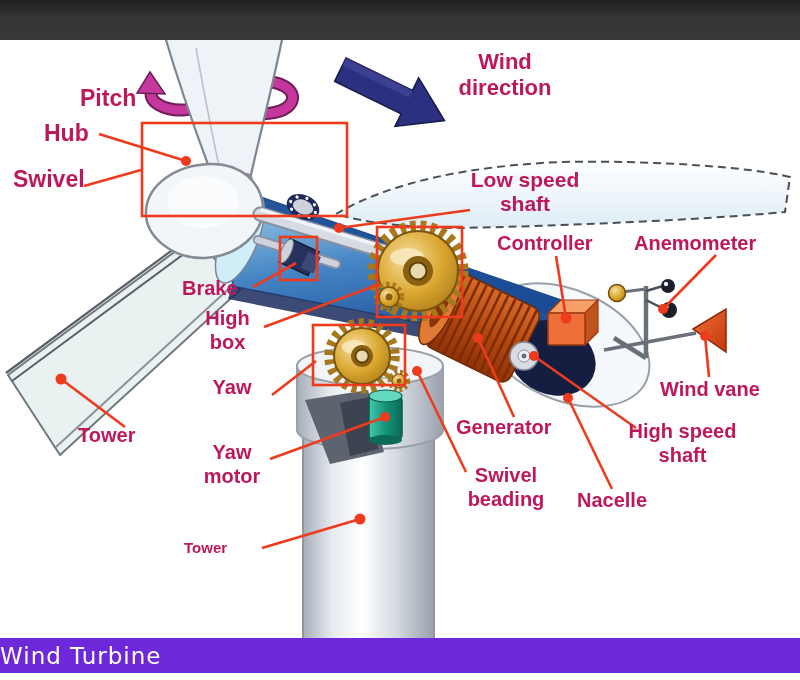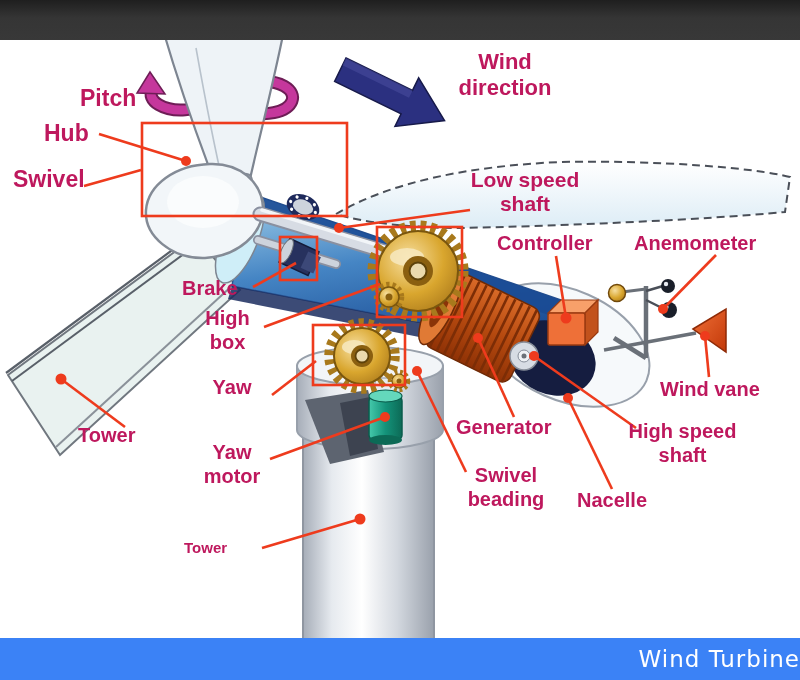--- a/index.html
+++ b/index.html
@@ -1,21 +1,21 @@
 <!DOCTYPE html>
 <html><head>
 <meta charset="utf-8">
 <style>
   html,body{margin:0;padding:0;background:#888;}
   .frame{position:relative;width:800px;height:680px;background:#ffffff;overflow:hidden;
          font-family:"Liberation Sans",sans-serif;}
   .top-bar{position:absolute;left:0;top:0;width:800px;height:40px;z-index:5;
            background:linear-gradient(180deg,#1f1f1f 0%,#353535 45%,#383838 100%);}
-  .bottom-bar{position:absolute;left:0;top:638px;width:800px;height:42px;z-index:5;
-              background:#3b82f6;display:flex;align-items:center;justify-content:flex-end;}
+  .bottom-bar{position:absolute;left:0;top:638px;width:800px;height:35px;z-index:5;
+              background:#6d28d9;display:flex;align-items:center;justify-content:flex-start;}
   .bottom-bar span{color:#ffffff;font-family:"DejaVu Sans",sans-serif;font-size:23px;letter-spacing:1px;}
   svg.diagram{position:absolute;left:0;top:0;z-index:1;}
   .lbl{position:absolute;z-index:3;color:#be185d;font-weight:bold;font-size:20px;line-height:24px;white-space:nowrap;}
   .lbl.big{font-size:23px;}
   .lbl.two span{display:block;}
   .lbl.ctr{text-align:center;}
   #lbl-pitch{left:80px;top:86px;}
   #lbl-hub{left:44px;top:121px;}
   #lbl-rotor{left:13px;top:167px;}
   #lbl-wind-direction{left:415px;top:49px;width:180px;font-size:22px;line-height:26px;}

